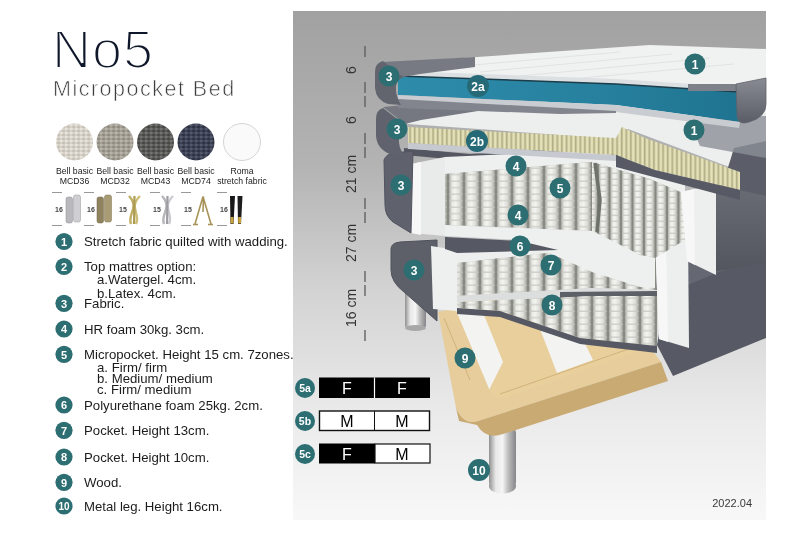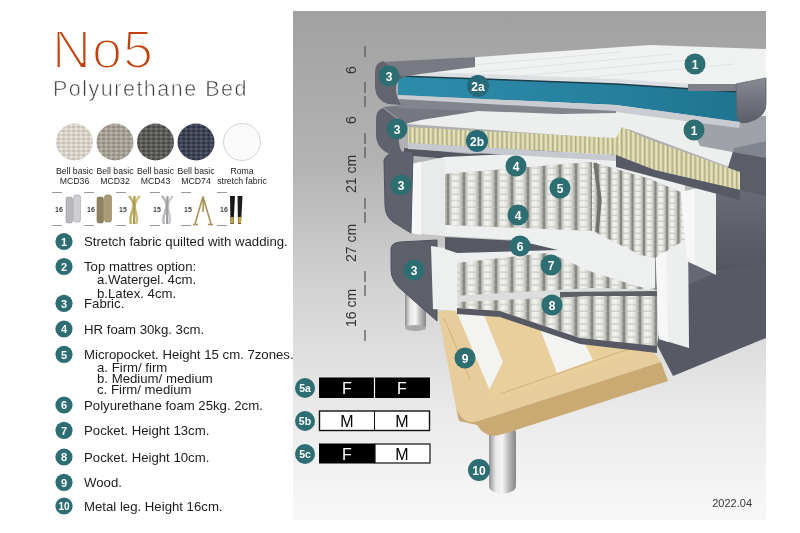--- a/index.html
+++ b/index.html
@@ -2,23 +2,23 @@
 <html><head>
 <meta charset="utf-8">
 <style>
   html,body{margin:0;padding:0;background:#fff;}
   body{width:800px;height:533px;position:relative;font-family:"Liberation Sans",sans-serif;overflow:hidden;}
   .abs{position:absolute;}
 </style>
 </head>
 <body>
 
-<div class="abs" style="left:52px;top:18px;font-size:54px;color:#c2410c;letter-spacing:1px;-webkit-text-stroke:2.2px #fff;">No5</div>
-
-<div class="abs" style="left:53px;top:77px;font-size:21.5px;color:#3d3d3d;letter-spacing:1.5px;-webkit-text-stroke:0.6px #fff;">Polyurethane Bed</div>
+<div class="abs" style="left:52px;top:18px;font-size:54px;color:#0f172a;letter-spacing:1px;-webkit-text-stroke:2.2px #fff;">No5</div>
+
+<div class="abs" style="left:53px;top:77px;font-size:21.5px;color:#3d3d3d;letter-spacing:1.5px;-webkit-text-stroke:0.6px #fff;">Micropocket Bed</div>
 
 <svg class="abs" style="left:0;top:0;" width="300" height="533" viewBox="0 0 300 533">
   <defs>
     <pattern id="wv1" width="5" height="4" patternUnits="userSpaceOnUse">
       <rect width="5" height="4" fill="#d7d2c9"></rect>
         <ellipse cx="1.2" cy="1" rx="1.6" ry="0.9" fill="#e9e5dd"></ellipse>
         <ellipse cx="3.6" cy="3" rx="1.6" ry="0.9" fill="#c4beb2"></ellipse>
     </pattern>
     <pattern id="wv2" width="5" height="4" patternUnits="userSpaceOnUse">
       <rect width="5" height="4" fill="#a6a196"></rect>

